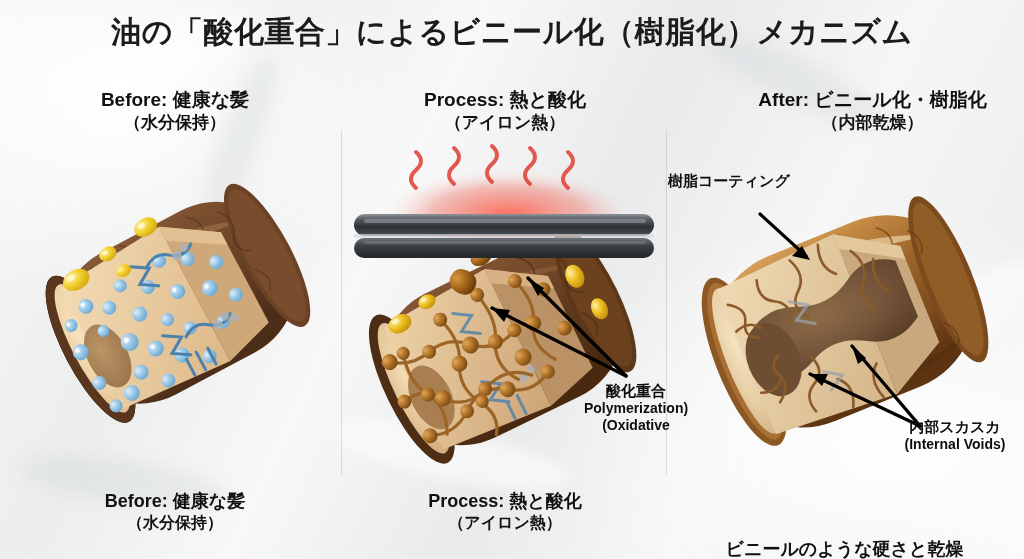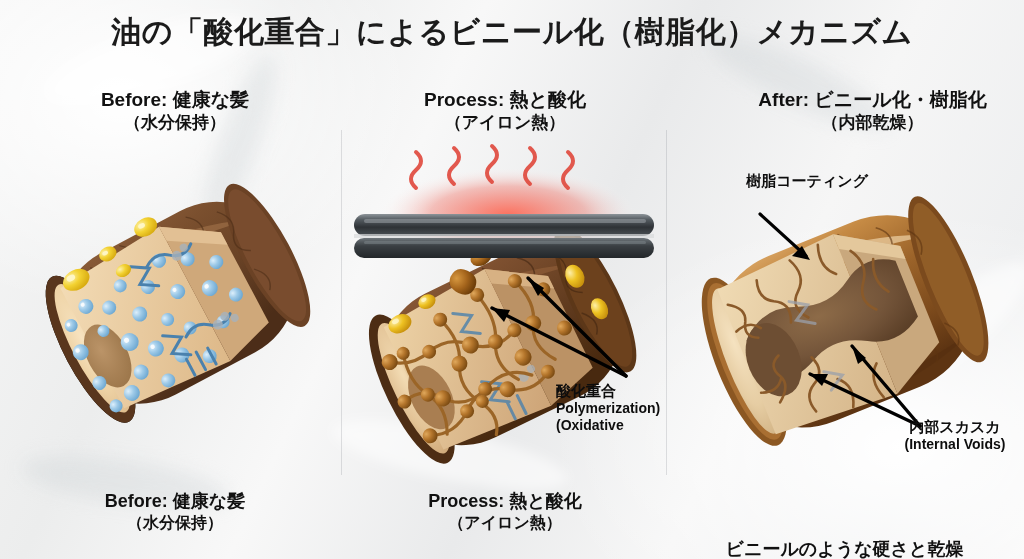--- a/index.html
+++ b/index.html
@@ -39,21 +39,21 @@
   
   .divider { position:absolute; top:130px; width:1px; height:345px; background:rgba(120,125,130,.22); }
 
   
   .panel { position:absolute; }
 
   
   .anno { position:absolute; font-weight:bold; color:#0d0d0d; line-height:1.2; }
   .anno .jp { font-size:15px; display:block; }
   .anno .en { font-size:14px; display:block; }
-  .anno.center { text-align:left; }
+  .anno.center { text-align:center; }
 
   svg { display:block; overflow:visible; }
 </style>
 </head>
 <body>
 
 <div id="stage">
 
   <div class="bg-streak" style="left:40px;top:30px;width:220px;height:60px;transform:rotate(-18deg)"></div>
   <div class="bg-shade" style="left:150px;top:120px;width:180px;height:40px;transform:rotate(-70deg)"></div>
@@ -472,21 +472,21 @@
         </g>
 
         <g stroke="#9aa0ab" stroke-width="3" fill="none" stroke-linecap="round" opacity=".75">
           <path d="M120 112 l16 10 l-16 10 l16 10"></path>
           <path d="M126 190 l16 10 l-16 10"></path>
         </g>
       </g>
     </svg>
   </div>
 
-  <div class="anno" style="left:668px;top:172px;width:200px;text-align:right;">
+  <div class="anno" style="left:668px;top:172px;width:200px;text-align:left;">
     <span class="jp">樹脂コーティング</span>
   </div>
   <svg class="panel" style="left:756px;top:210px;width:70px;height:60px;" width="70" height="60" viewBox="0 0 70 60">
     <path d="M4 4 L50 46" stroke="#000" stroke-width="3.2" fill="none" stroke-linecap="round"></path>
     <polygon points="54,50 36,46 46,36" fill="#000"></polygon>
   </svg>
 
   <svg class="panel" style="left:790px;top:330px;width:150px;height:110px;" width="150" height="110" viewBox="0 0 150 110">
     <g stroke="#000" stroke-width="3.4" fill="none" stroke-linecap="round">
       <path d="M130 96 L62 16"></path>

